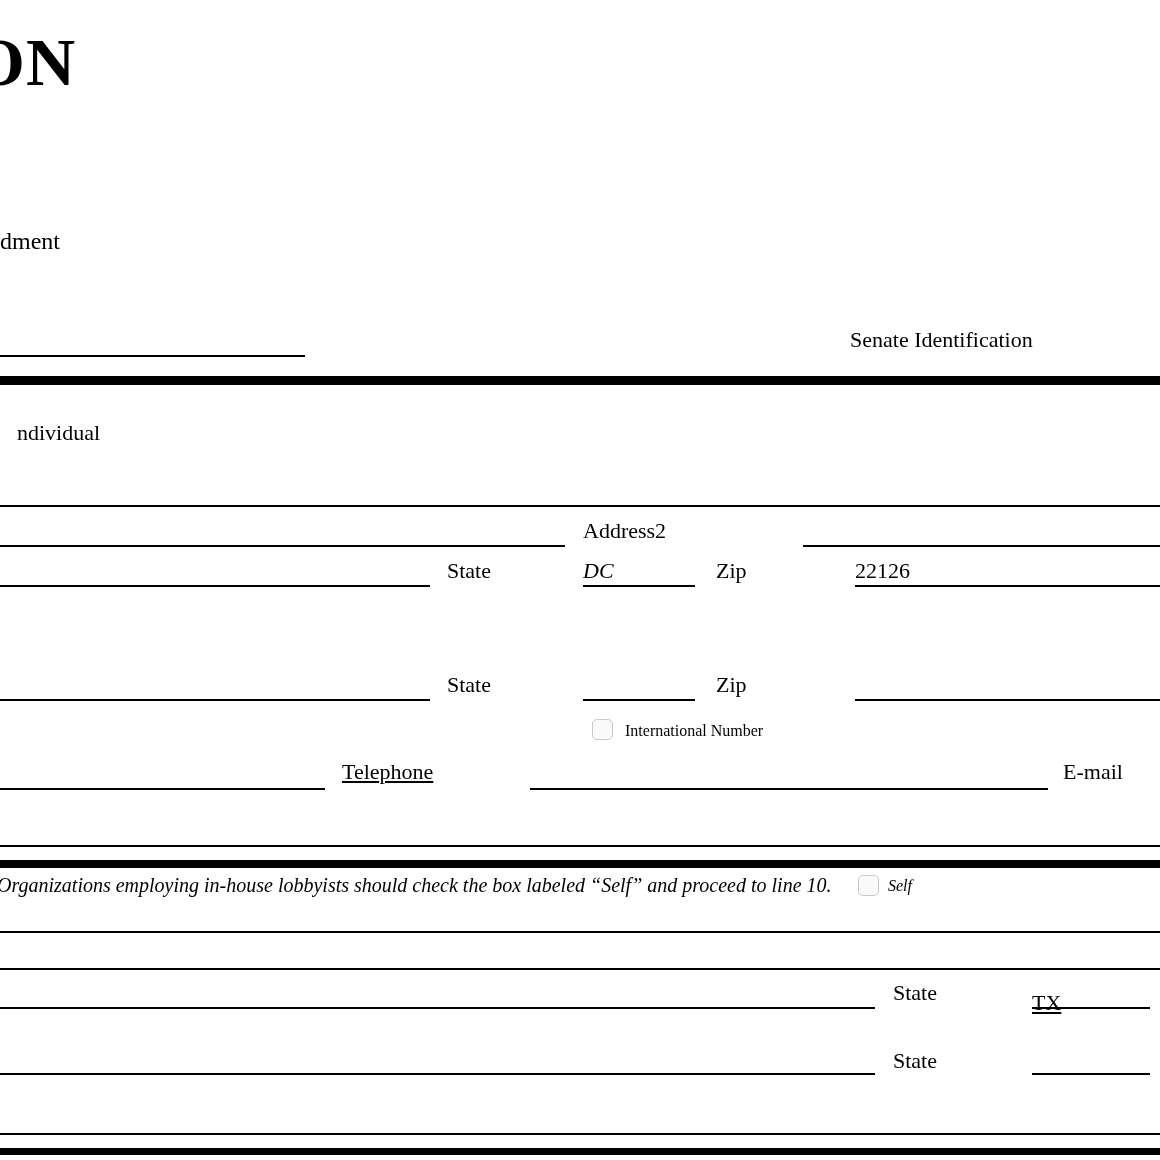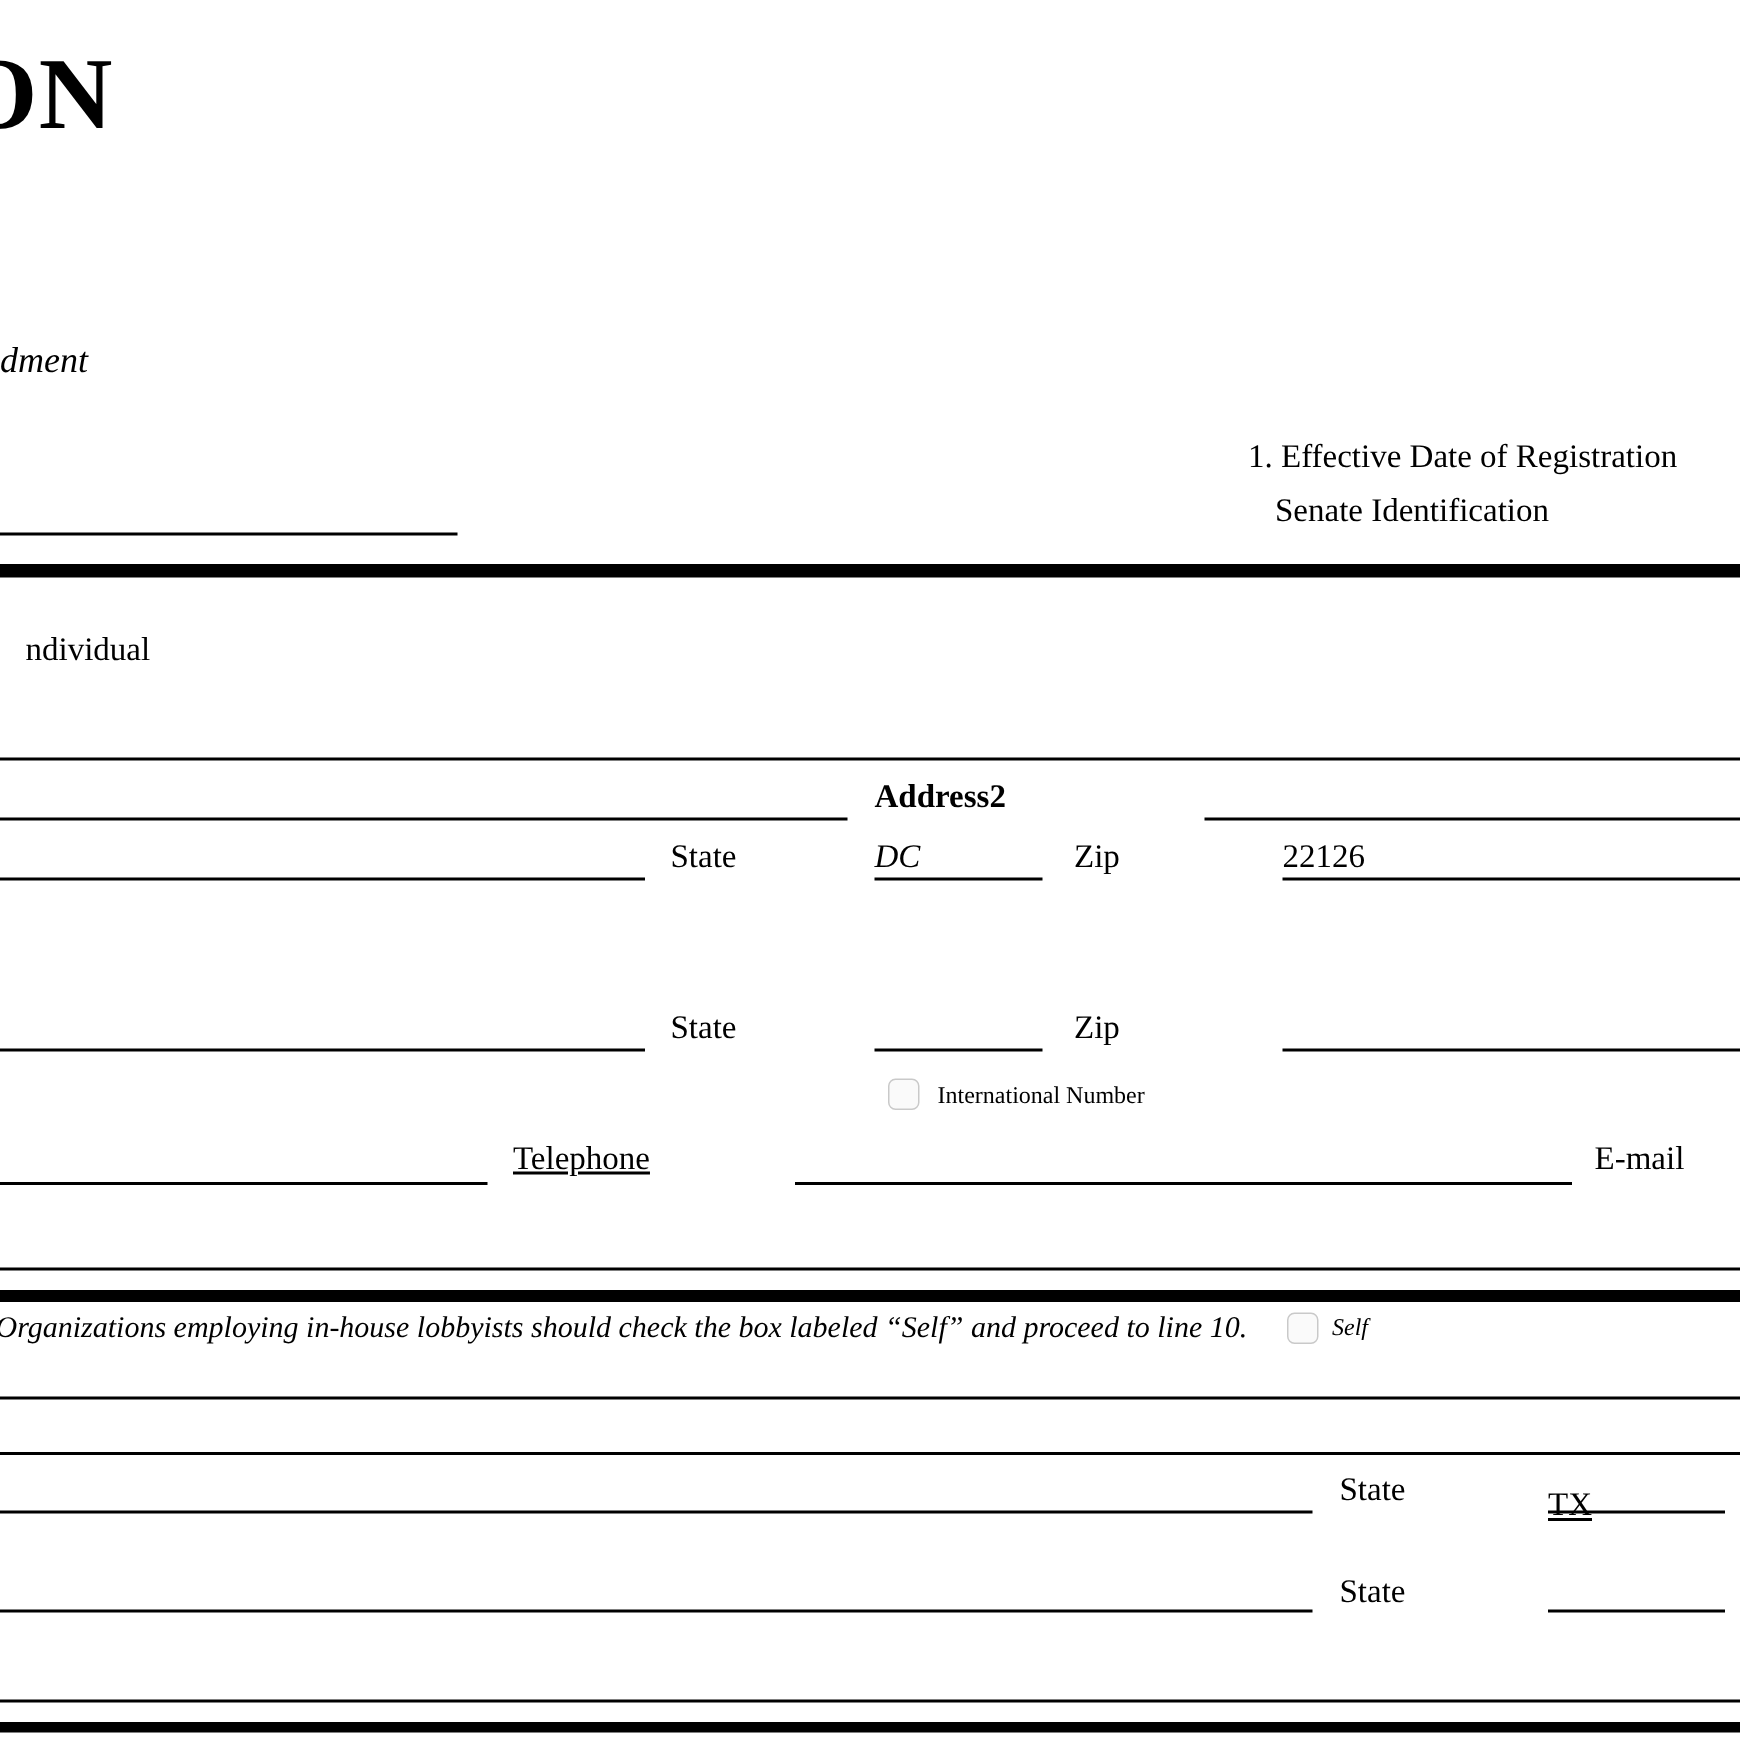--- a/index.html
+++ b/index.html
@@ -27,36 +27,35 @@
 </style>
 </head>
 <body>
 
 <div id="canvas">
 
   <div class="big-title-clip">
     <div class="big-title">ON</div>
   </div>
 
-  <div class="abs" style="left:0;top:228px;font-size:24px;font-style:italic;">dment</div>
+  <div class="abs" style="left:0;top:228px;font-size:24px;">dment</div>
 
-  <div class="abs lbl" style="left:832px;top:291px;">1. Effective Date of Registration</div>
 
   <div class="abs lbl bold" style="left:850px;top:327px;">Senate Identification</div>
 
   <div class="rule" style="left:0;top:355px;width:305px;"></div>
 
   <div class="bar" style="left:0;top:376px;width:1160px;height:9px;"></div>
 
   <div class="abs lbl" style="left:17px;top:420px;font-family:Liberation Serif, serif;">ndividual</div>
 
   <div class="rule" style="left:0;top:505px;width:1160px;"></div>
 
   <div class="rule" style="left:0;top:545px;width:565px;"></div>
-  <div class="abs lbl" style="left:583px;top:518px;font-weight:bold;">Address2</div>
+  <div class="abs lbl" style="left:583px;top:518px;">Address2</div>
   <div class="rule" style="left:803px;top:545px;width:357px;"></div>
 
   <div class="rule" style="left:0;top:585px;width:430px;"></div>
   <div class="abs lbl" style="left:447px;top:558px;">State</div>
   <div class="abs lbl" style="left:583px;top:558px;font-style:italic;">DC</div>
   <div class="rule" style="left:583px;top:585px;width:112px;"></div>
   <div class="abs lbl" style="left:716px;top:558px;">Zip</div>
   <div class="abs lbl" style="left:855px;top:558px;">22126</div>
   <div class="rule" style="left:855px;top:585px;width:305px;"></div>
 

